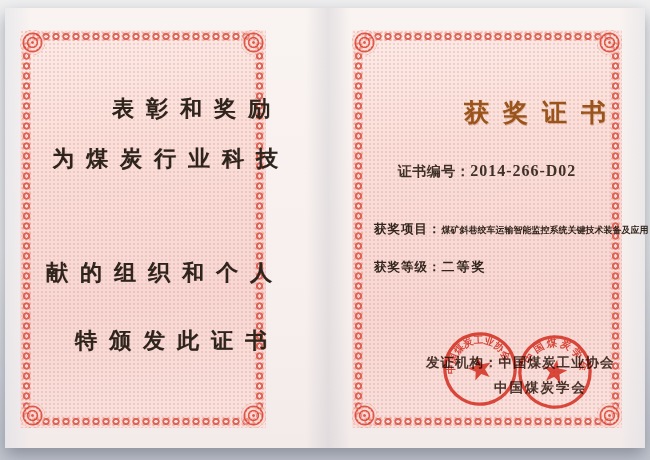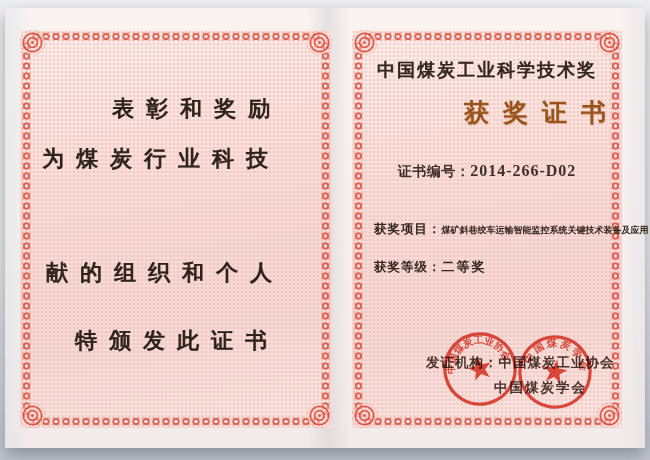--- a/index.html
+++ b/index.html
@@ -15,21 +15,21 @@
       linear-gradient(180deg,#f9f3f1 0%,#f7efed 70%,#f3ebea 100%);
     box-shadow:0 7px 16px rgba(80,86,100,.5);
   }
   .frame{
     position:absolute;top:22px;height:398px;
     background-image:
       radial-gradient(rgba(224,128,118,.26) .7px, rgba(0,0,0,0) 1.15px),
       linear-gradient(172deg,#fbece8 0%,#f9ded9 30%,#f6d7d3 68%,#f9e3df 100%);
     background-size:4px 4px,100% 100%;
   }
-  .frame.left{left:15px;width:312px;}
+  .frame.left{left:15px;width:246px;}
   .frame.right{left:347px;width:270px;}
   .edge{position:absolute;opacity:.92;}
   .edge.h{
     height:13px;left:11px;right:11px;
     background-image:
       radial-gradient(circle, rgba(250,240,238,0) 1.5px, #dd5a4c 1.9px 3.3px, rgba(221,90,76,0) 4px),
       radial-gradient(circle, #f0a49a .8px, rgba(240,164,154,0) 1.7px);
     background-size:10px 13px,5px 6.5px;
   }
   .edge.v{
@@ -101,36 +101,35 @@
     <div class="edge h top"></div>
     <div class="edge h bottom"></div>
     <div class="edge v lft"></div>
     <div class="edge v rgt"></div>
     <div class="corner tl"></div>
     <div class="corner tr"></div>
     <div class="corner bl"></div>
     <div class="corner br"></div>
 
     <div class="cal-line" style="top:64px;left:92px;">表彰和奖励</div>
-    <div class="cal-line" style="top:114px;left:22px;text-align:center;">为煤炭行业科技</div>
+    <div class="cal-line" style="top:114px;left:32px;text-align:center;">为煤炭行业科技</div>
     <div class="cal-line" style="top:228px;left:26px;">献的组织和个人</div>
     <div class="cal-line" style="top:296px;left:55px;text-align:center;">特颁发此证书</div>
   </div>
 
   <div class="frame right">
     <div class="edge h top"></div>
     <div class="edge h bottom"></div>
     <div class="edge v lft"></div>
     <div class="edge v rgt"></div>
     <div class="corner tl"></div>
     <div class="corner tr"></div>
     <div class="corner bl"></div>
     <div class="corner br"></div>
 
-    <div class="org-title">中国煤炭工业科学技术奖</div>
     <div class="cert-title">获奖证书</div>
 
     <div class="cert-no"><span>证书编号：</span><span class="num">2014-266-D02</span></div>
 
     <div class="field-row row-project"><span class="lbl">获奖项目：</span><span class="val">煤矿斜巷绞车运输智能监控系统关键技术装备及应用</span></div>
     <div class="field-row row-grade"><span class="lbl">获奖等级：</span><span class="val">二等奖</span></div>
 
     <div class="issuer-line1"><span>发证机构：</span><span>中国煤炭工业协会</span></div>
     <div class="issuer-line2">中国煤炭学会</div>
 

